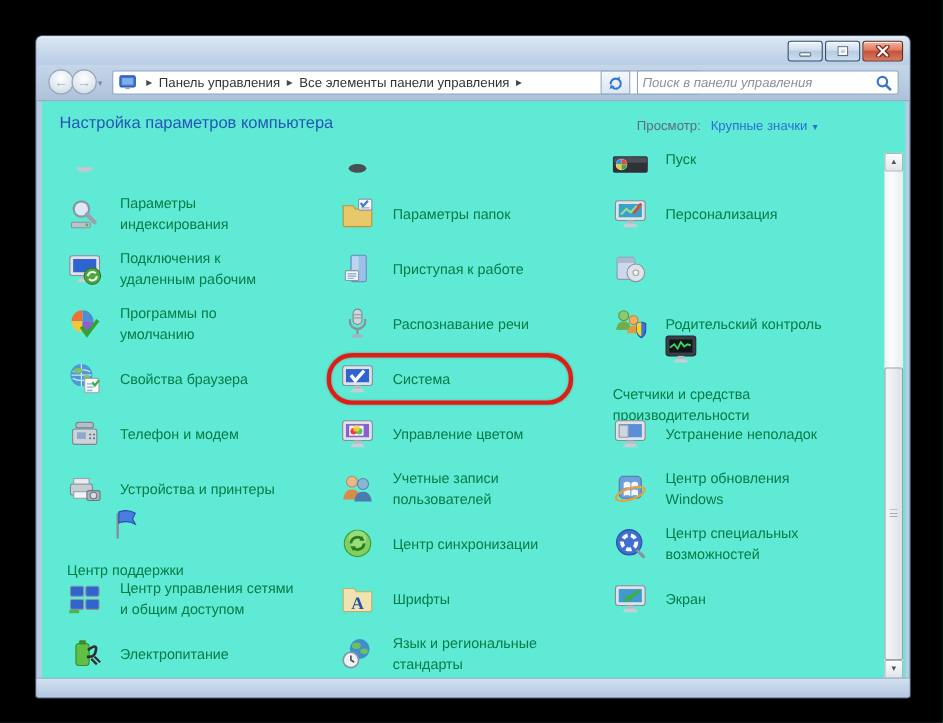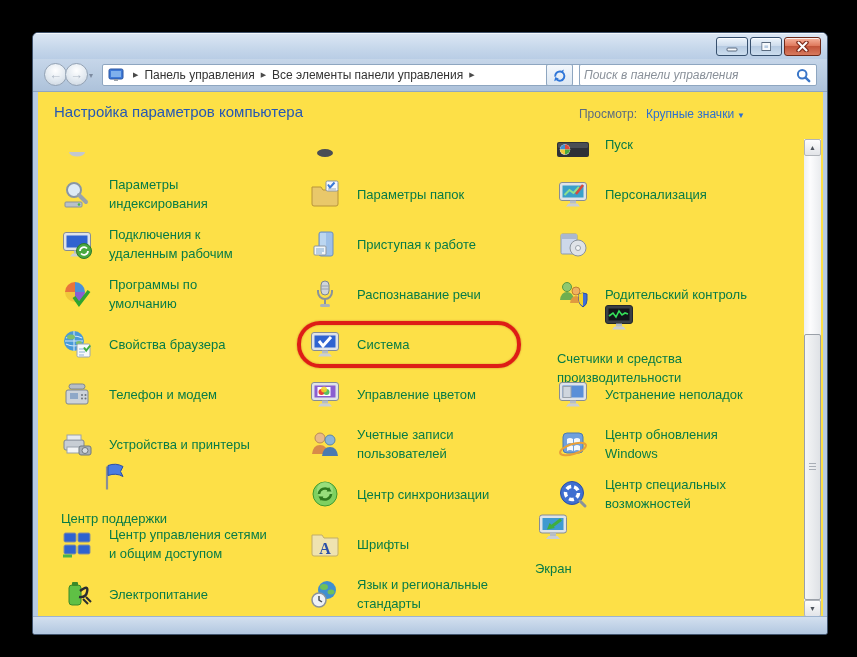--- a/index.html
+++ b/index.html
@@ -40,21 +40,21 @@
   .refreshbtn{position:absolute;left:513px;top:5px;width:27px;height:22px;border:1px solid #8ea6c0;
     border-radius:2px;background:linear-gradient(#f4f8fc,#dce7f2);display:flex;align-items:center;justify-content:center;}
   .searchbox{position:absolute;left:546px;top:5px;width:238px;height:22px;background:#fff;
     border:1px solid #8ea6c0;border-radius:2px;display:flex;align-items:center;}
   .searchbox input{flex:1;border:0;outline:0;background:transparent;font:12px "Liberation Sans",sans-serif;
     color:#333;padding:0 4px;min-width:0;}
   .searchbox input::placeholder{color:#8a919a;font-style:italic;}
   .searchbox svg{margin-right:5px;flex:none;}
 
   
-  .content{position:absolute;left:5px;top:59px;width:785px;height:526px;background:#fde047;}
+  .content{position:absolute;left:5px;top:59px;width:785px;height:526px;background:#5eead4;}
   .ctitle{position:absolute;left:16px;top:11px;font-size:15px;color:var(--header_blue,#2558b4);}
   .viewsel{position:absolute;right:78px;top:15px;font-size:12px;white-space:nowrap;}
   .viewlabel{color:#5b6b80;}
   .viewvalue{color:var(--link_blue,#2d6fd0);margin-left:9px;}
   .viewcaret{color:var(--link_blue,#2d6fd0);font-size:8px;margin-left:3px;}
 
   #viewport{position:absolute;left:0;top:47px;width:764px;height:478px;overflow:hidden;}
   .item{position:absolute;transform:translateY(-50%);display:flex;align-items:center;gap:16px;cursor:pointer;}
   .ic{width:32px;height:32px;flex:none;}
   .lbl{color:var(--item_green,#077b46);font-size:13px;line-height:19px;white-space:nowrap;}
@@ -453,21 +453,21 @@
         </div>
         <div class="item" style="left: 271px; top: 405px;">
           <span class="ic"><svg width="32" height="32" viewBox="0 0 32 32">
               <path d="M3 7 h10 l2 3 h14 v16 a2 2 0 0 1 -2 2 h-22 a2 2 0 0 1 -2 -2z" fill="#efe3b0" stroke="#c0ad6a"></path>
               <text x="16" y="26" font-size="16" font-family="serif" font-weight="bold" fill="#2a4fa8" text-anchor="middle">A</text>
             </svg></span>
           <span class="lbl">
             <div>Шрифты</div>
           </span>
         </div>
-        <div class="item" style="left: 497px; top: 405px; flex-direction: column;">
+        <div class="item" style="left: 519px; top: 405px;">
           <span class="ic"><svg width="32" height="32" viewBox="0 0 32 32">
               <rect x="2.5" y="4.5" width="27" height="18" rx="2.5" fill="#dfe3e8" stroke="#868d96"></rect>
               <rect x="5.5" y="7.5" width="21" height="12" fill="#3f9ad0"></rect>
               <rect x="13" y="22.5" width="6" height="3" fill="#b6bdc5"></rect>
               <path d="M9 28.5 h14 l-2.5 -3 h-9z" fill="#c9ced5"></path>
               <path d="M24 9 L14 16.5" stroke="#3fae3f" stroke-width="3"></path>
               <path d="M10 19 l8 -1.5 -5.5 -5z" fill="#3fae3f"></path>
             </svg></span>
           <span class="lbl">
             <div>Экран</div>

